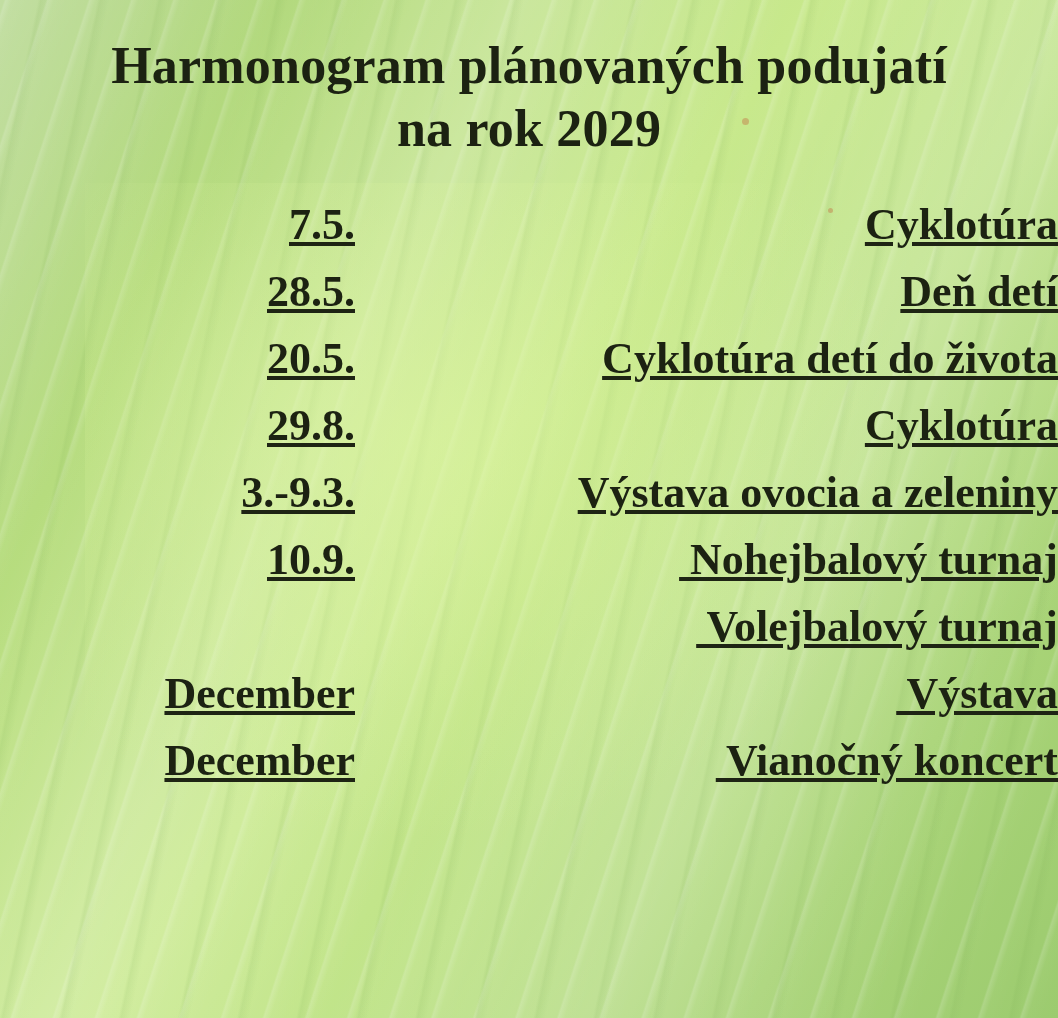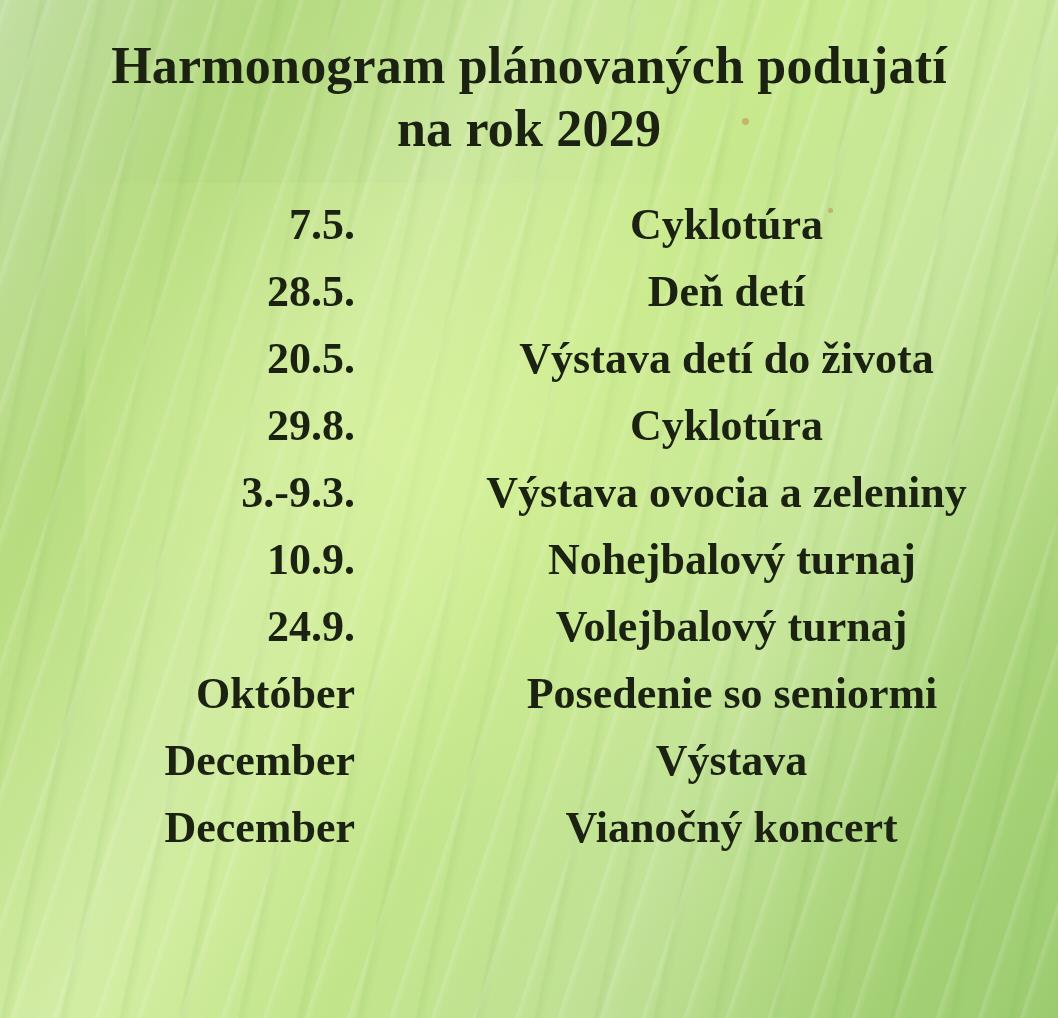--- a/index.html
+++ b/index.html
@@ -88,39 +88,40 @@
     padding-top: 34px;
     color: #1c2212;
   }
   .title .line2 {
     display: block;
   }
 
   .schedule {
     margin-top: 42px;
     padding-left: 120px;
+    text-decoration: underline;
   }
   .row {
     display: flex;
     align-items: baseline;
     font-weight: bold;
     font-size: 44px;
     line-height: 1.0;
     margin-bottom: 23px;
     color: #1c2212;
   }
   .row .date {
     width: 235px;
     text-align: right;
     padding-right: 40px;
     white-space: pre;
     flex: 0 0 auto;
   }
   .row .event {
-    text-align: center;
+    text-align: right;
     flex: 1 1 auto;
     white-space: pre;
   }
 </style>
 </head>
 <body>
 
 <div id="poster">
   <div class="veins"></div>
   <div class="veins2"></div>
@@ -142,48 +143,43 @@
         <span class="event">Cyklotúra</span>
       </div>
 
       <div class="row">
         <span class="date">28.5.</span>
         <span class="event">Deň detí</span>
       </div>
 
       <div class="row">
         <span class="date">20.5.</span>
-        <span class="event">Výstava detí do života</span>
+        <span class="event">Cyklotúra detí do života</span>
       </div>
 
 
       <div class="row">
         <span class="date">29.8.</span>
         <span class="event">Cyklotúra</span>
       </div>
 
       <div class="row">
         <span class="date">3.-9.3.</span>
         <span class="event">Výstava ovocia a zeleniny</span>
       </div>
 
       <div class="row">
         <span class="date">10.9.</span>
         <span class="event"> Nohejbalový turnaj</span>
       </div>
 
       <div class="row">
-        <span class="date">24.9.</span>
         <span class="event"> Volejbalový turnaj</span>
       </div>
 
-      <div class="row">
-        <span class="date">Október</span>
-        <span class="event"> Posedenie so seniormi</span>
-      </div>
 
       <div class="row">
         <span class="date">December</span>
         <span class="event"> Výstava</span>
       </div>
 
       <div class="row">
         <span class="date">December</span>
         <span class="event"> Vianočný koncert</span>
       </div>

